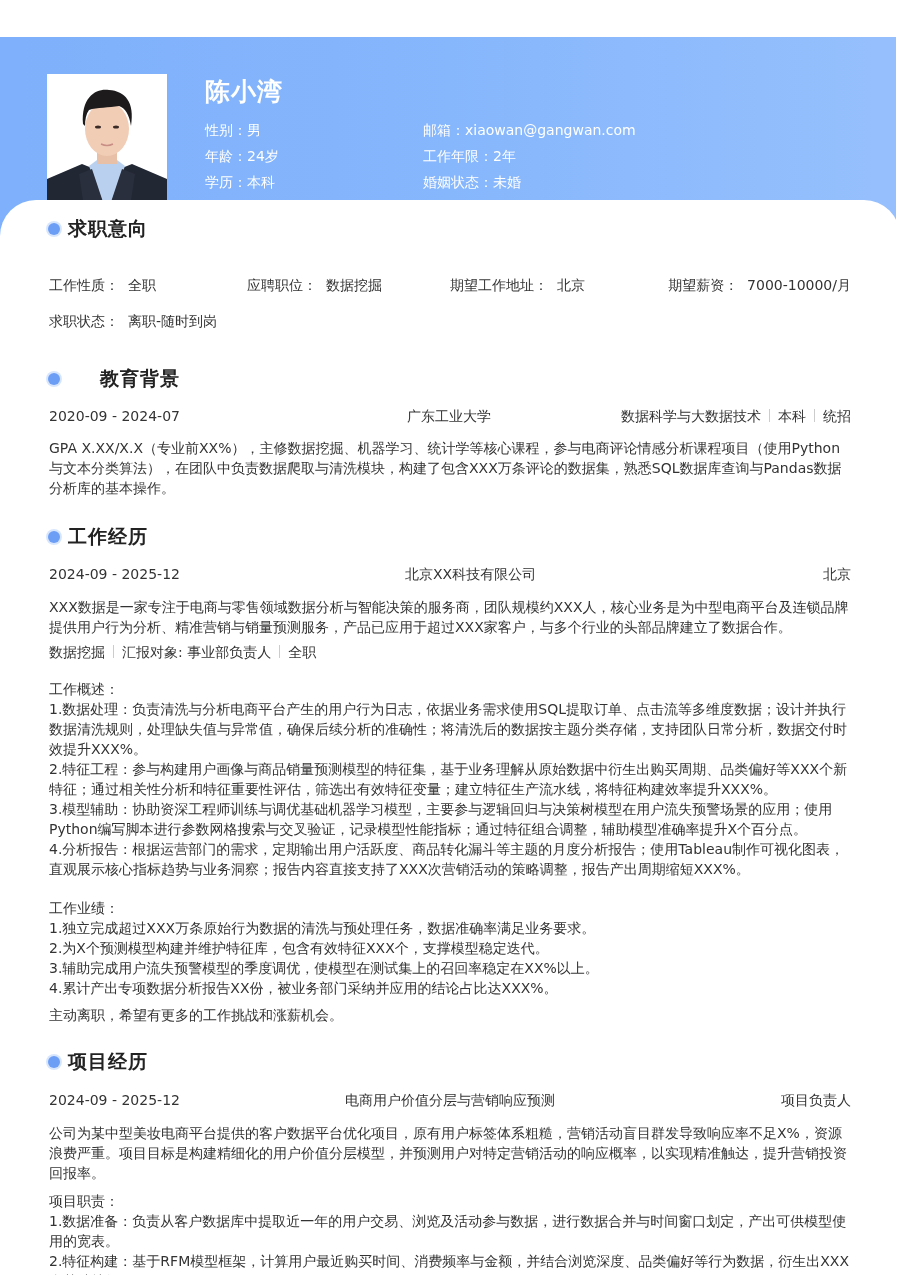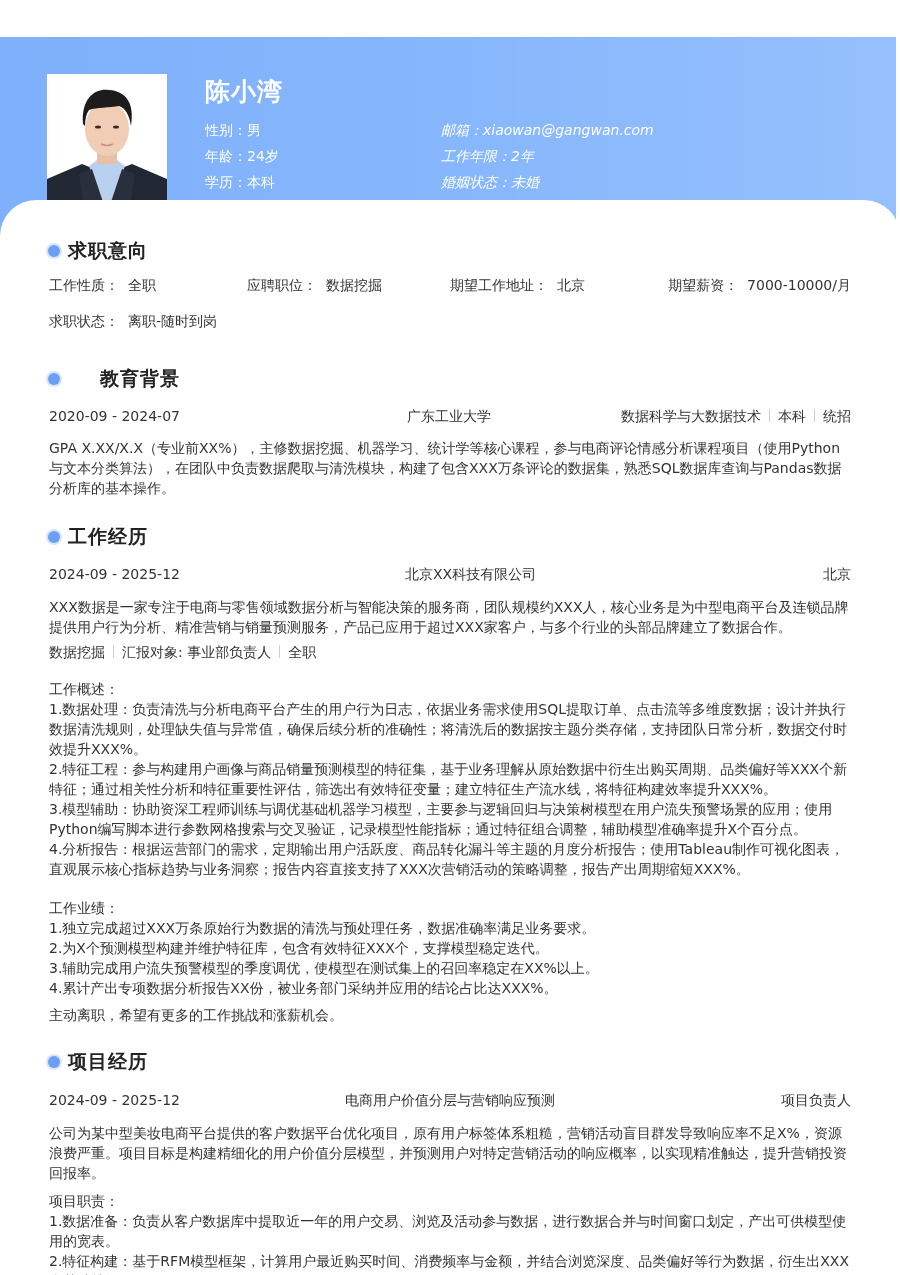--- a/index.html
+++ b/index.html
@@ -15,21 +15,21 @@
     position: absolute; left: 47px; top: 37px; width: 120px; height: 140px;
     background: #ffffff; overflow: hidden;
   }
   .photo svg { display: block; }
   .name {
     position: absolute; left: 205px; top: 38px; font-size: 25px; font-weight: bold; color: #ffffff;
     letter-spacing: 1px;
   }
   .info-col { position: absolute; top: 82px; }
   .info-col.left { left: 205px; }
-  .info-col.right { left: 441px; font-style: italic; }
+  .info-col.right { left: 423px; }
   .info-row { font-size: 14px; color: #ffffff; height: 26px; line-height: 22px; white-space: nowrap; }
 
   .main {
     position: absolute; left: 0; top: 200px; width: 900px; height: 1075px;
     background: #ffffff; border-radius: 36px 36px 0 0;
   }
 
   .section-title {
     position: absolute; left: 48px; display: flex; align-items: center;
   }
@@ -76,21 +76,21 @@
   <div class="info-col right">
     <div class="info-row"><span>邮箱：</span><span>xiaowan@gangwan.com</span></div>
     <div class="info-row"><span>工作年限：</span><span>2年</span></div>
     <div class="info-row"><span>婚姻状态：</span><span>未婚</span></div>
     <div class="info-row"><span>政治面貌：</span><span>中共党员</span></div>
   </div>
 </div>
 
 <div class="main"></div>
 
-<div class="section-title" style="top:238px;">
+<div class="section-title" style="top:216px;">
   <span class="dot"></span>
   <span class="t">求职意向</span>
 </div>
 <div class="row" style="top:277px;">
   <span class="cell" style="left:0;"><span>工作性质：</span>&nbsp;&nbsp;<span>全职</span></span>
   <span class="cell" style="left:198px;"><span>应聘职位：</span>&nbsp;&nbsp;<span>数据挖掘</span></span>
   <span class="cell" style="left:401px;"><span>期望工作地址：</span>&nbsp;&nbsp;<span>北京</span></span>
   <span class="right-align"><span>期望薪资：</span>&nbsp;&nbsp;<span>7000-10000/月</span></span>
 </div>
 <div class="row" style="top:313px;">

